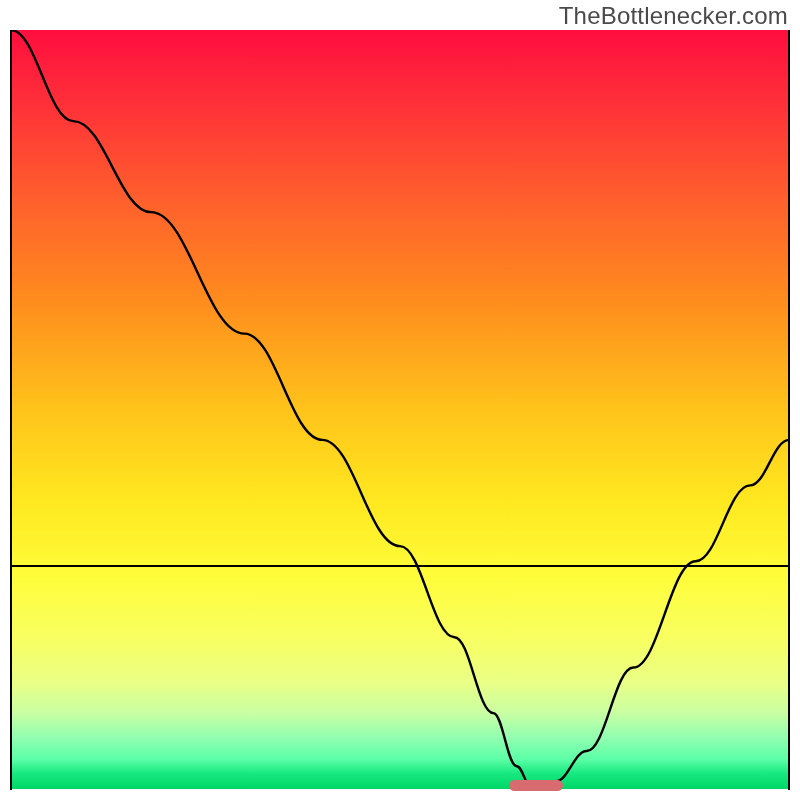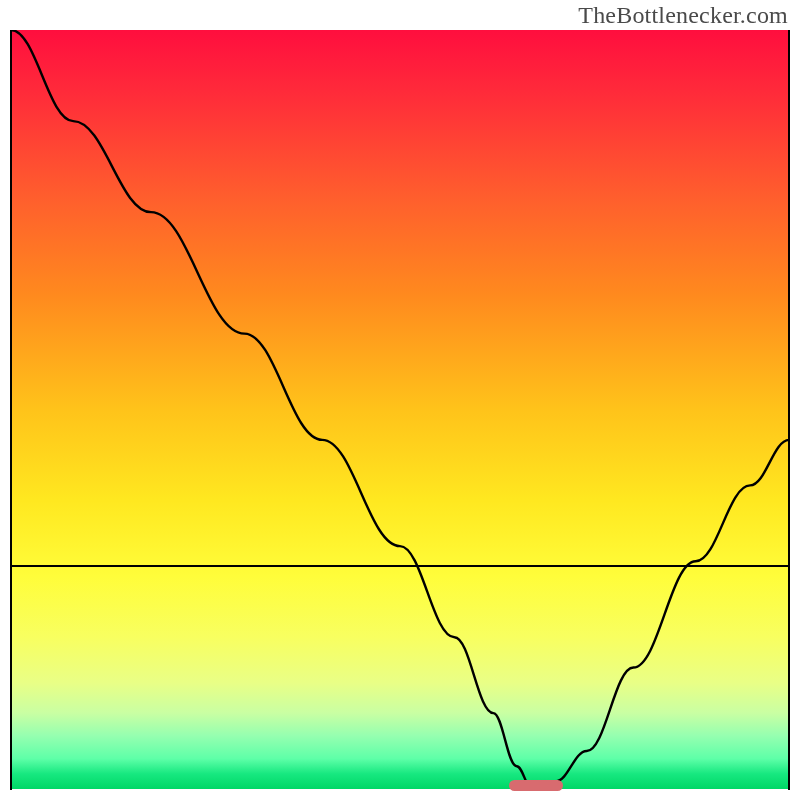--- a/index.html
+++ b/index.html
@@ -8,21 +8,20 @@
     width: 800px;
     height: 800px;
     overflow: hidden;
     background: #ffffff;
     font-family: Arial, Helvetica, sans-serif;
   }
   .chart-wrap {
     position: relative;
     width: 800px;
     height: 577px;
-    font-family: Liberation Serif, serif;
   }
   .watermark {
     position: absolute;
     top: 2px;
     right: 12px;
     font-size: 24px;
     font-weight: 500;
     color: #4a4a4a;
     letter-spacing: 0.2px;
     z-index: 50;

